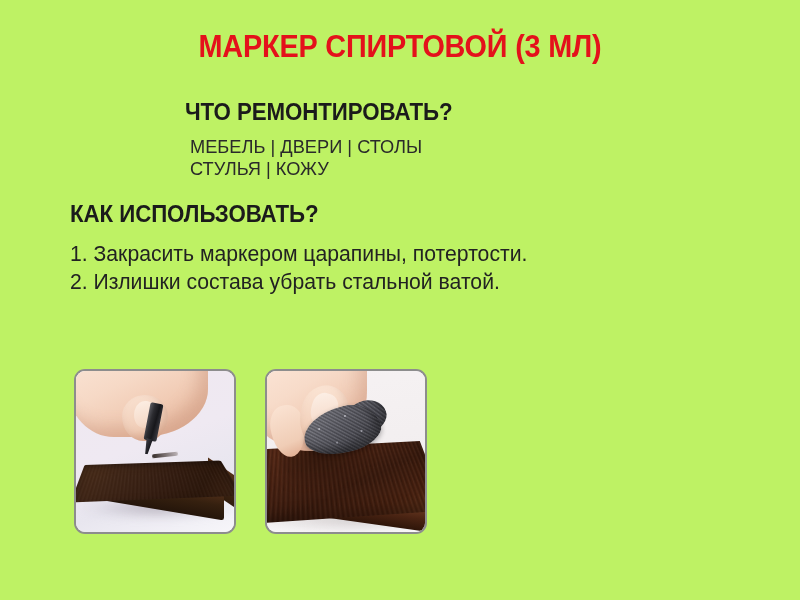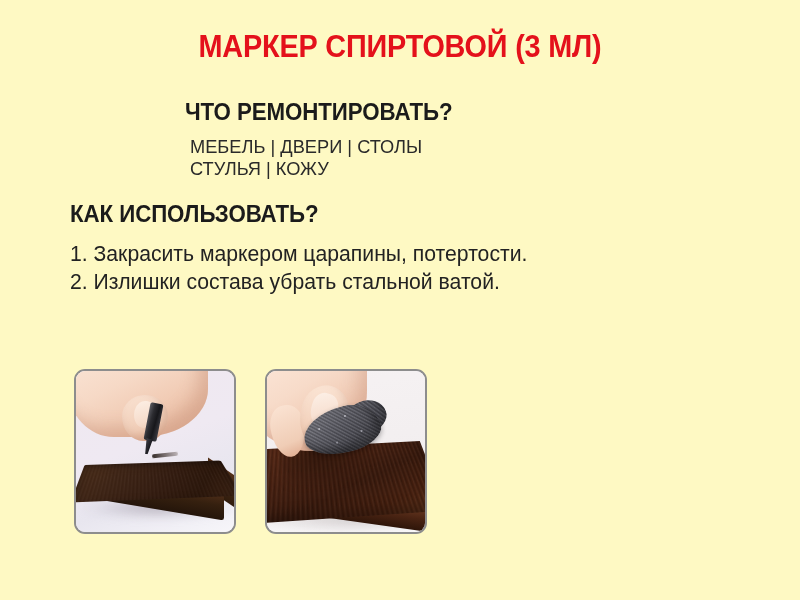--- a/index.html
+++ b/index.html
@@ -11,21 +11,21 @@
     width: 800px;
     height: 600px;
     overflow: hidden;
     font-family: "Liberation Sans", sans-serif;
     -webkit-font-smoothing: antialiased;
   }
   .poster {
     position: relative;
     width: 800px;
     height: 600px;
-    background: #fef9c3;
+    background: #bef264;
   }
 
   
   .title {
     position: absolute;
     left: 0;
     top: 30px;
     width: 800px;
     text-align: center;
     color: #E4111B;

